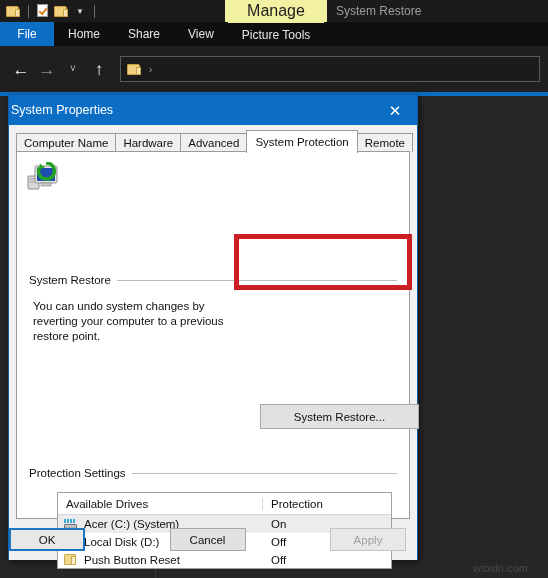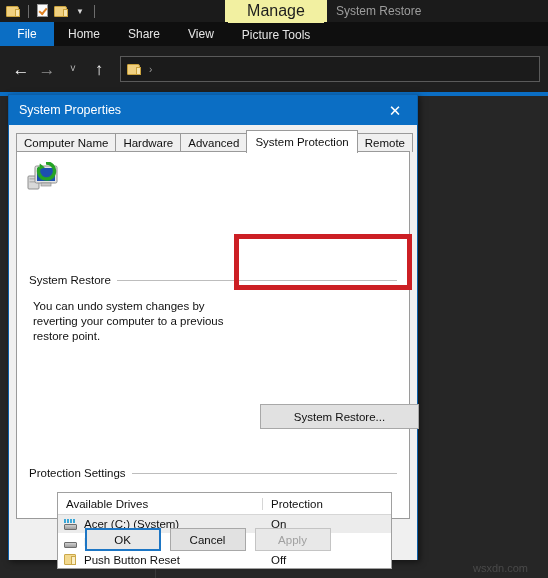--- a/index.html
+++ b/index.html
@@ -219,21 +219,21 @@
   #dialog-titlebar {
     height: 30px;
     background: #0b6ec4;
     display: flex;
     align-items: center;
     justify-content: space-between;
   }
   #dialog-title {
     font-size: 12.5px;
     color: #ffffff;
-    padding-left: 10px;
+    padding-left: 2px;
     text-align: right;
   }
   #dialog-close {
     width: 44px; height: 30px;
     display: flex;
     align-items: center;
     justify-content: center;
     color: #ffffff;
     font-size: 15px;
     line-height: 1;
@@ -460,21 +460,21 @@
   }
 
   
   #dialog-buttons {
     position: absolute;
     left: 0; bottom: 0;
     width: 100%;
     height: 41px;
     display: flex;
     align-items: center;
-    justify-content: center;
+    justify-content: space-between;
     gap: 9px;
     padding-right: 11px;
     box-sizing: border-box;
   }
   #dialog-buttons .win-btn {
     width: 76px; height: 23px;
   }
 
   
   #watermark {

